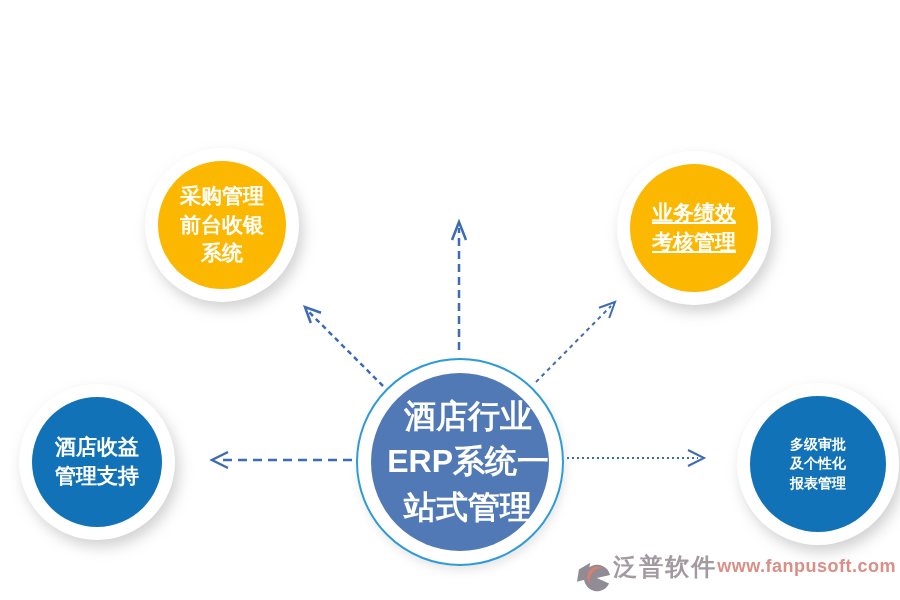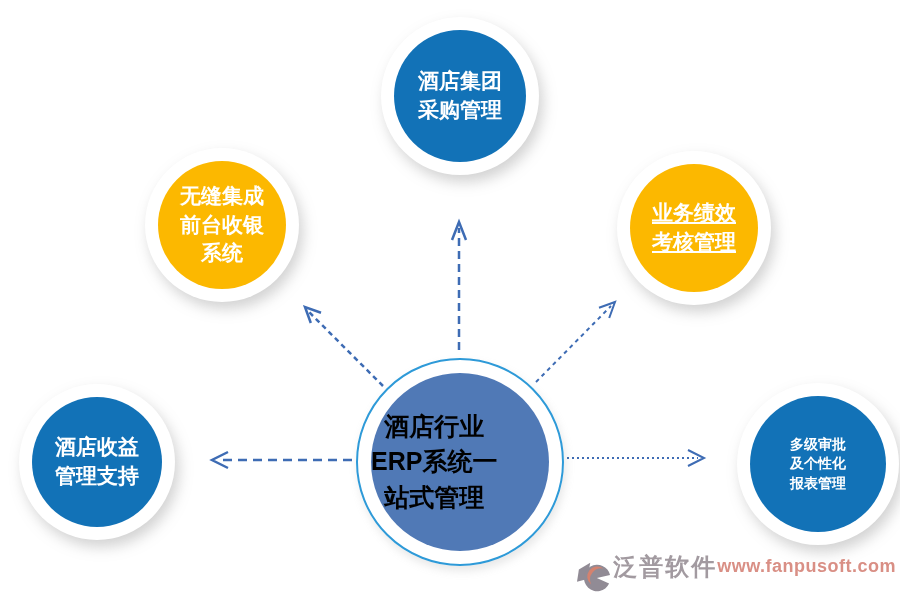--- a/index.html
+++ b/index.html
@@ -57,25 +57,25 @@
     box-shadow: 2px 5px 9px rgba(150,150,150,0.22);
   }
   .center-node {
     position: absolute;
     left: 371px; top: 373px;
     width: 178px; height: 178px;
     border-radius: 50%;
     background: #5079b6;
     display: flex;
     align-items: center;
-    justify-content: flex-start;
+    justify-content: flex-end;
     text-align: center;
-    color: #000000;
+    color: #ffffff;
     font-weight: bold;
-    font-size: 25px;
+    font-size: 32px;
     line-height: 1.42;
     white-space: pre-line;
   }
 
   
   .watermark {
     position: absolute;
     right: 4px;
     bottom: 4px;
     display: flex;
@@ -119,27 +119,23 @@
     <g stroke="#3e6cb4" fill="none">
       <line x1="352" y1="460" x2="218" y2="460" stroke-width="2.5" stroke-dasharray="9 6"></line>
       <polyline points="228,452 212,460 228,468" stroke-width="2.5"></polyline>
     </g>
     <g stroke="#3e6cb4" fill="none">
       <line x1="567" y1="458" x2="698" y2="458" stroke-width="2" stroke-dasharray="2 3"></line>
       <polyline points="688,450 704,458 688,466" stroke-width="2"></polyline>
     </g>
   </svg>
 
-  <div class="node node-blue node-top">
-    <span>酒店集团
-采购管理</span>
-  </div>
 
   <div class="node node-yellow node-upper-left">
-    <span>无缝集成
+    <span>采购管理
 前台收银
 系统</span>
   </div>
 
   <div class="node node-yellow node-upper-right">
     <span>业务绩效
 考核管理</span>
   </div>
 
   <div class="node node-blue node-left">

